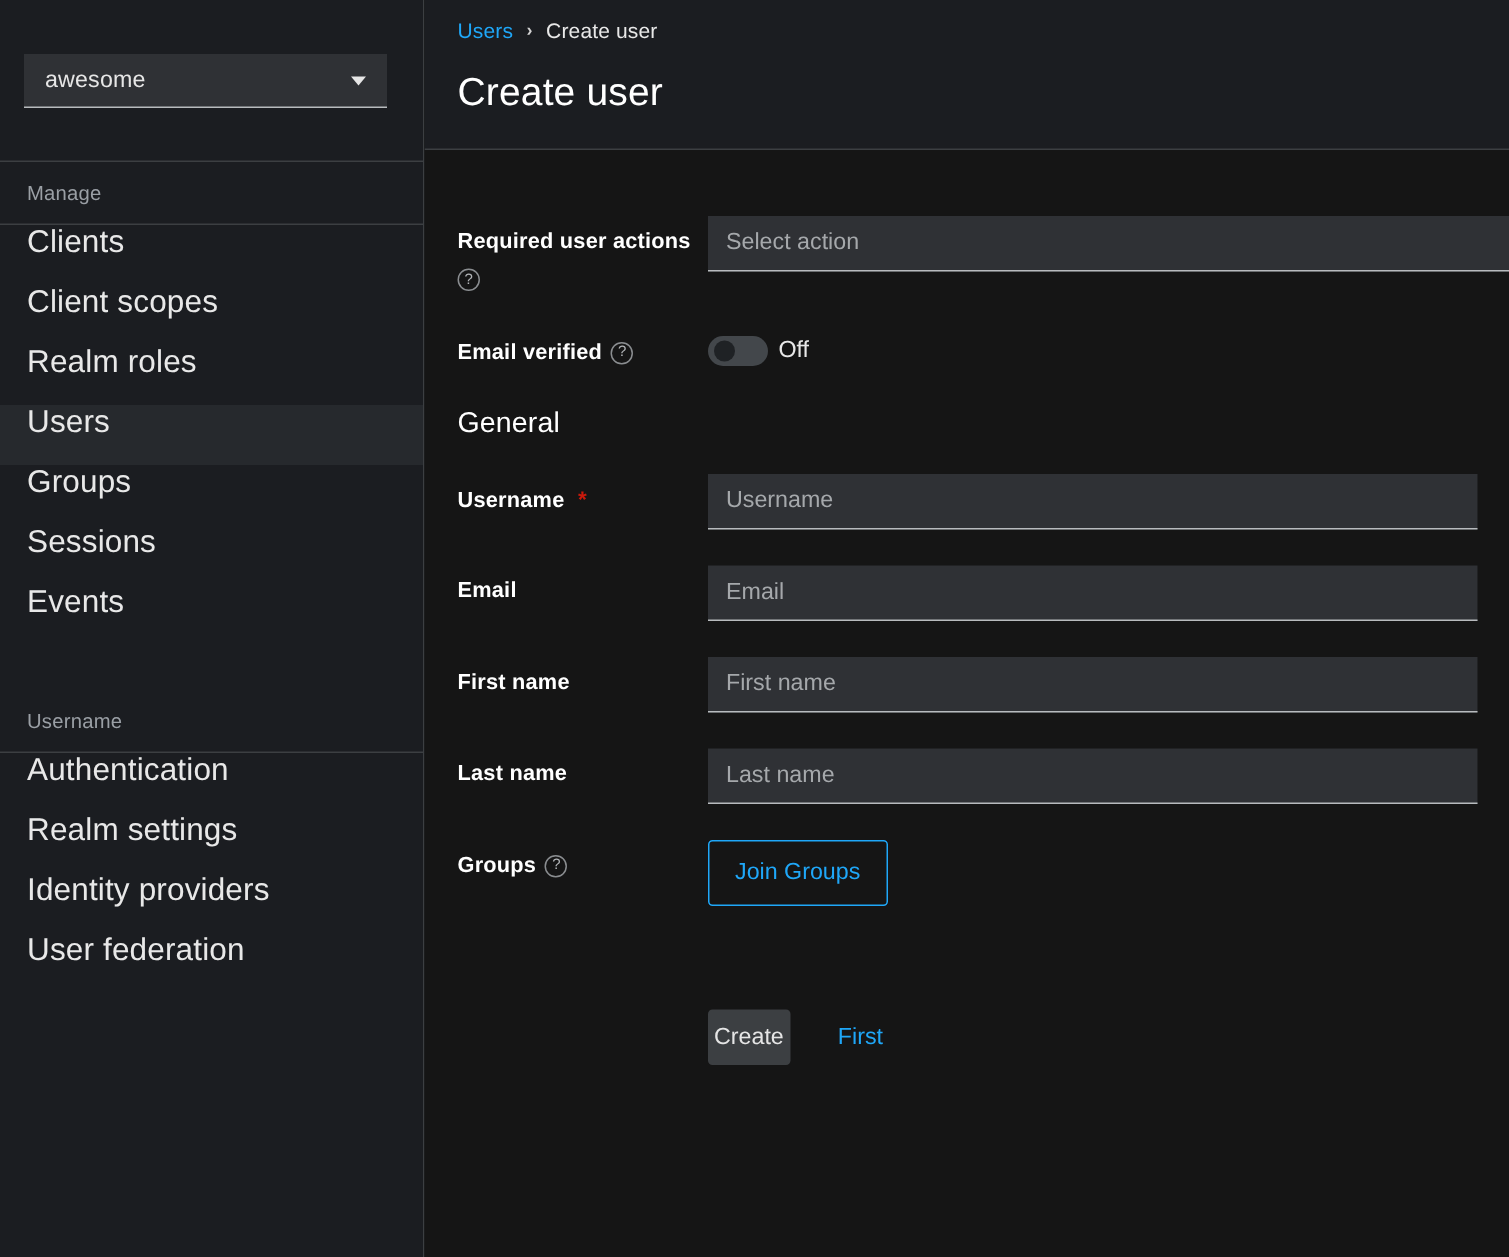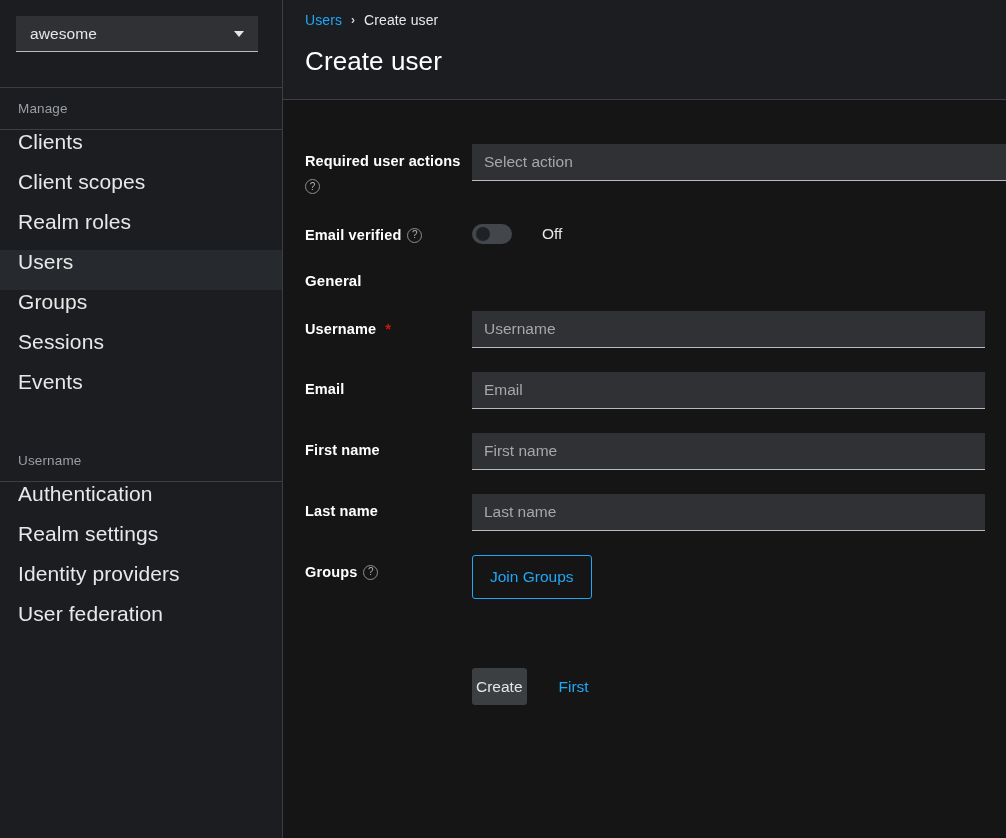--- a/index.html
+++ b/index.html
@@ -26,20 +26,21 @@
     height: 838px;
     background: #1b1d21;
     border-right: 1px solid #3c3f42;
     flex: 0 0 283px;
     position: relative;
   }
 
   .realm-selector-wrap {
     padding: 16px 24px 0 16px;
     height: 87px;
+    margin-top: 20px;
   }
 
   .realm-selector {
     position: relative;
     height: 36px;
     background: #2f3135;
     border-bottom: 1px solid #b8bbbe;
     display: flex;
     align-items: center;
     padding: 0 10px 0 14px;
@@ -217,29 +218,29 @@
     flex: 0 0 auto;
   }
   .toggle-knob {
     position: absolute;
     width: 14px; height: 14px;
     border-radius: 50%;
     background: #1f2225;
     top: 3px; left: 4px;
   }
   .toggle-text {
-    margin-left: 30px;
+    margin-left: 7px;
     color: #e8e8e8;
     font-size: 15.5px;
   }
 
   .section-heading {
-    font-size: 15px;
+    font-size: 19px;
     color: #ffffff;
-    font-weight: bold;
+    font-weight: normal;
     padding-left: 22px;
     margin: 28px 0 22px 0;
     letter-spacing: .1px;
   }
 
   .btn-secondary {
     background: transparent;
     border: 1px solid #1fa7f8;
     color: #1fa7f8;
     font-size: 15.5px;

